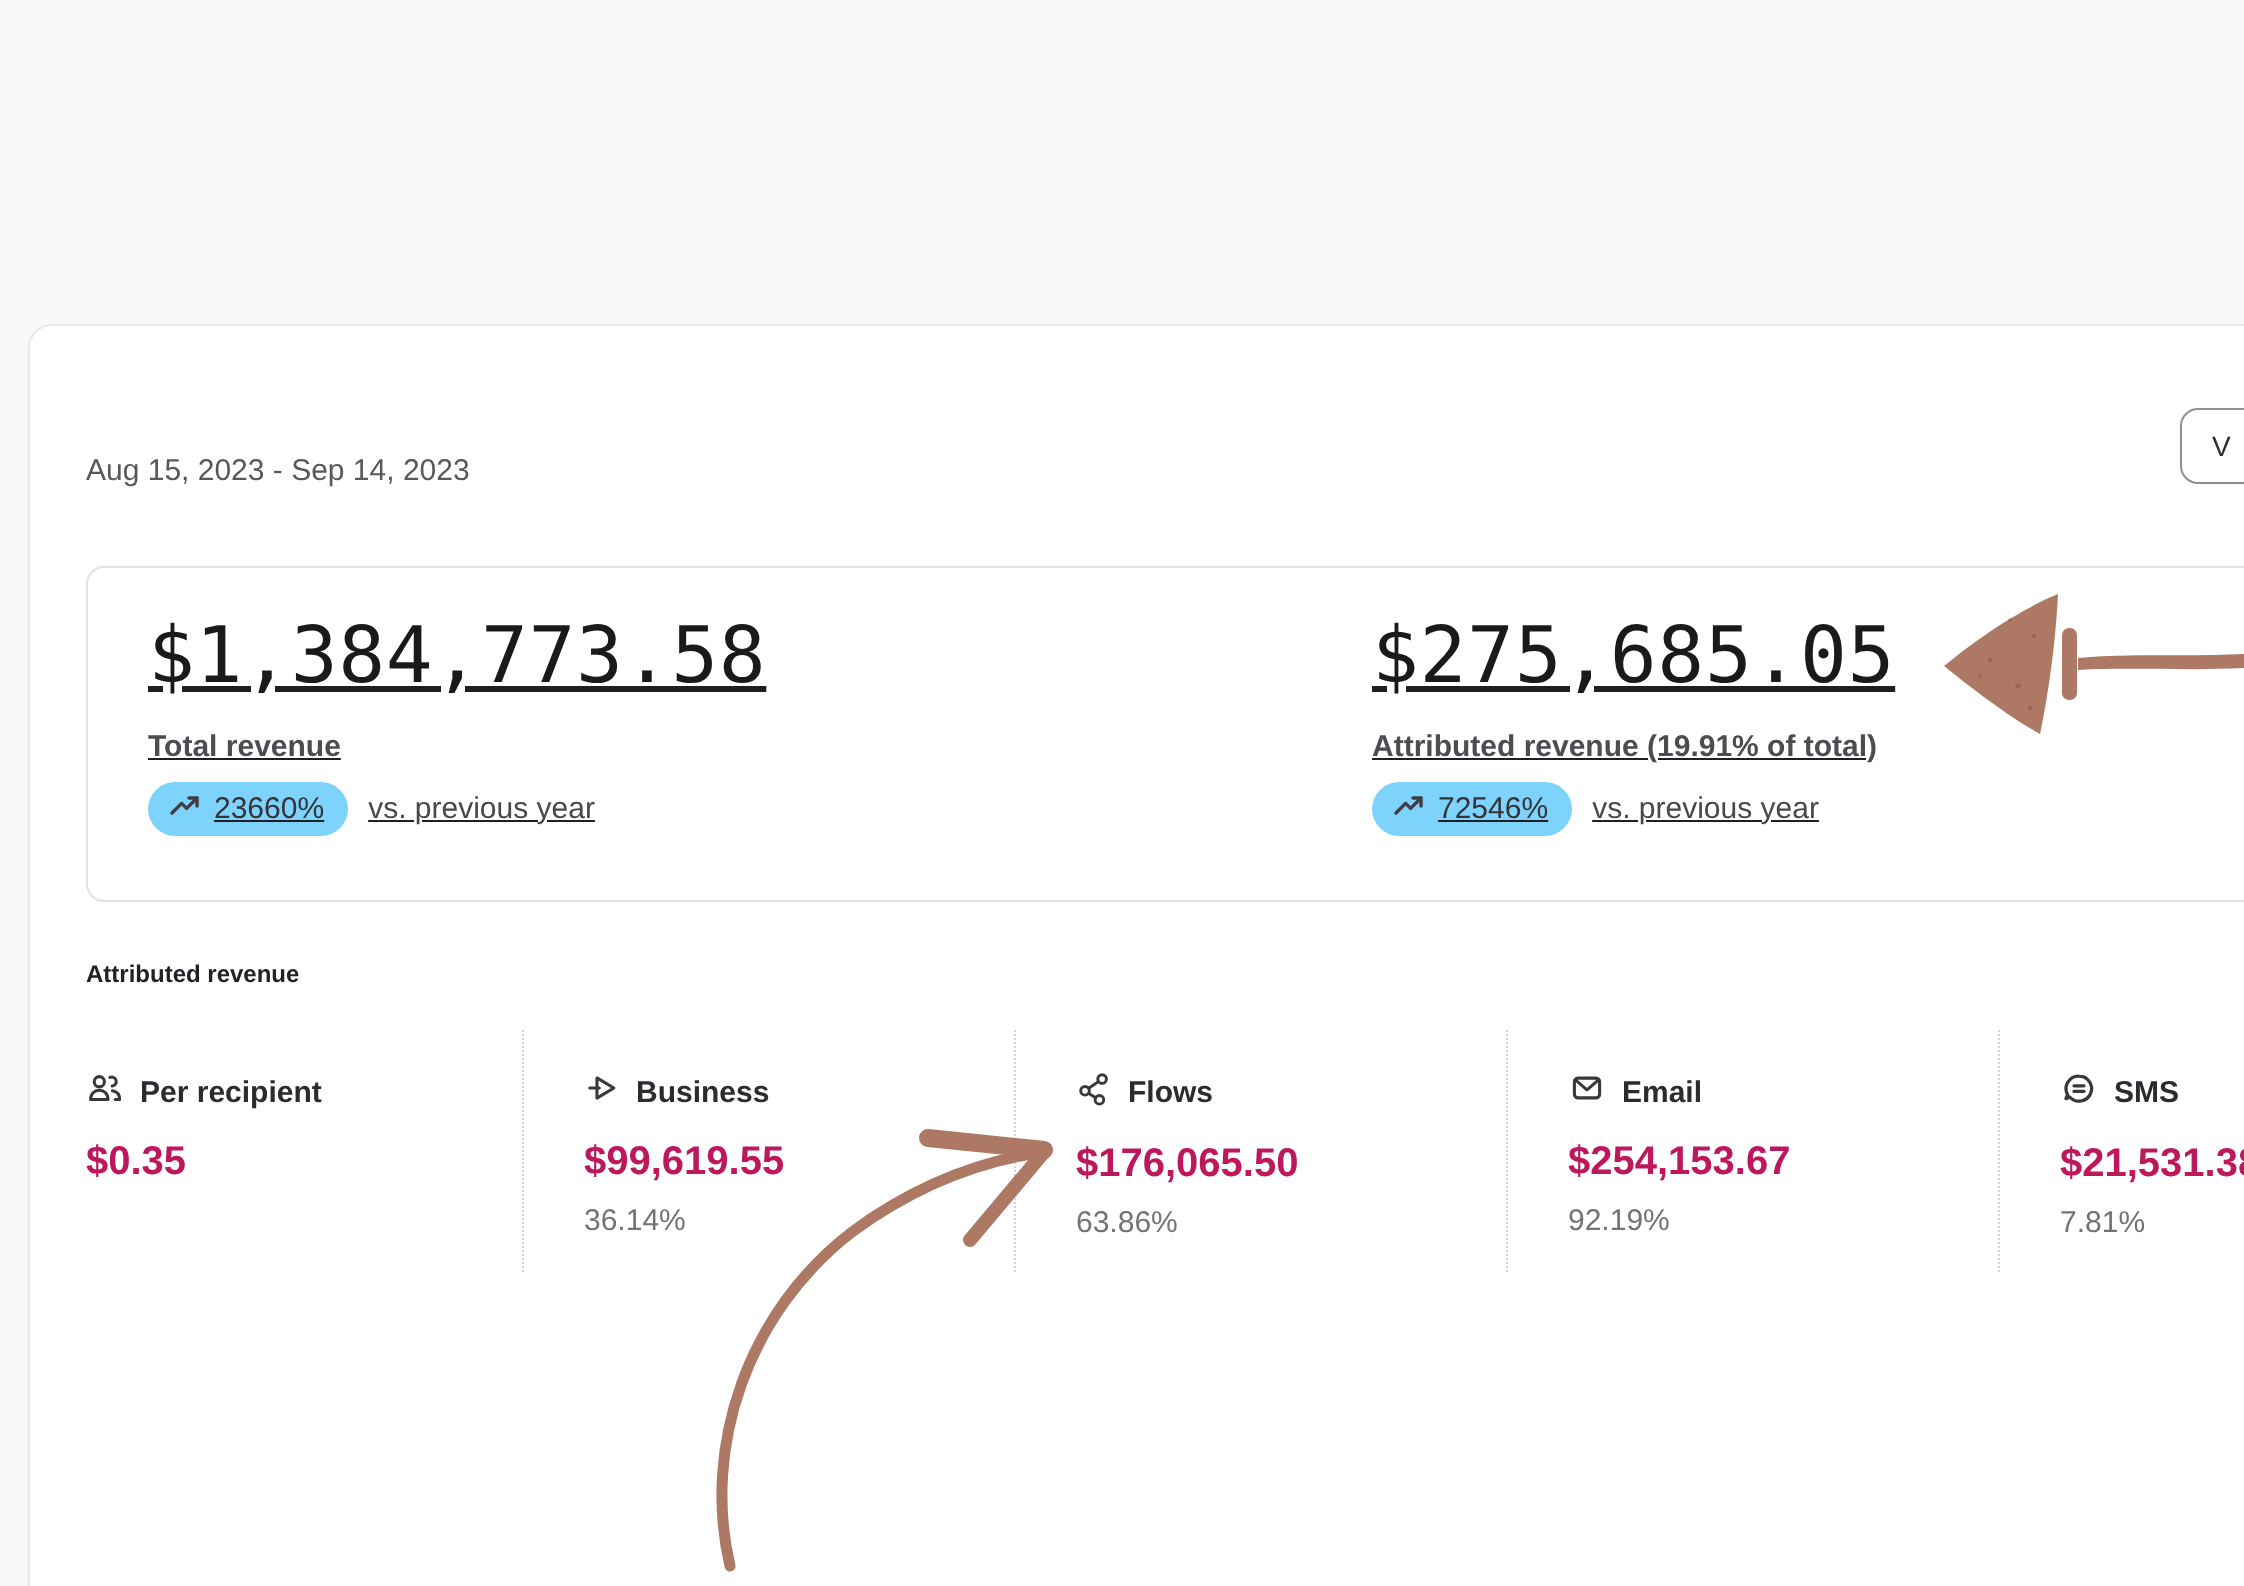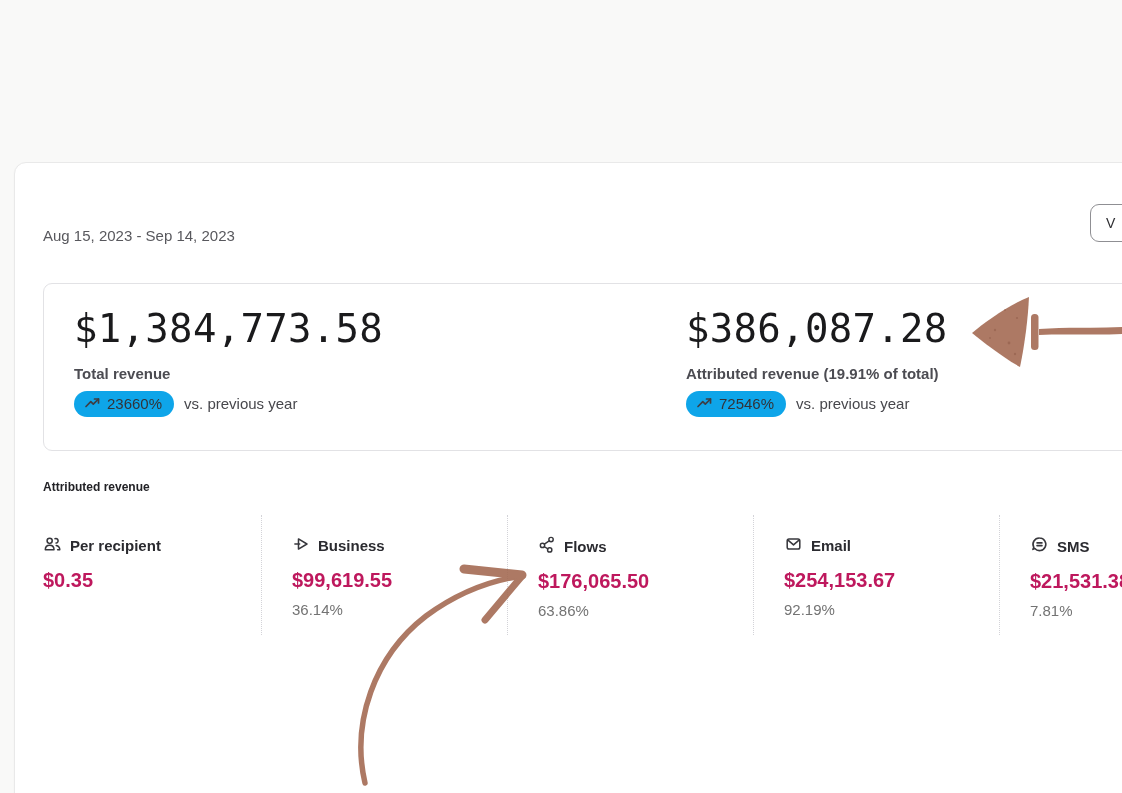--- a/index.html
+++ b/index.html
@@ -39,34 +39,34 @@
     cursor:pointer;
   }
   .stats-box {
     position:absolute; left:28px; top:120px;
     width:1120px; height:168px;
     border:1px solid #e2e2e5;
     border-radius:9px;
     display:flex;
     padding:22px 30px;
   }
-  .stat { display:flex; flex-direction:column; }
+  .stat { display:flex; flex-direction:column;text-decoration:underline; }
   .stat-total { width:612px; }
   .stat-value {
     font-family:"DejaVu Sans Mono","Liberation Mono",monospace;
     font-size:39px; font-weight:500; color:#1a1a1c;
     letter-spacing:0.3px; line-height:1.2;
   }
   .stat-label {
     margin-top:12px; font-size:15px; font-weight:600; color:#4c4c52;
   }
   .badge-row { margin-top:9px; display:flex; align-items:center; }
   .badge {
     display:inline-flex; align-items:center; gap:6px;
-    background:#0ea5e9; border-radius:14px;
+    background:#7dd3fc; border-radius:14px;
     padding:4px 12px 4px 10px;
     font-size:15px; color:#333338; font-weight:500;
   }
   .badge-comparison { margin-left:10px; font-size:15px; color:#47474c; }
   .section-heading {
     position:absolute; left:28px; top:317px;
     font-size:12px; font-weight:700; color:#222226;
   }
   .metrics-row {
     position:absolute; left:28px; top:352px;
@@ -110,21 +110,21 @@
               <polyline points="10.5,4 14.5,4 14.5,8"></polyline>
             </svg>
           </span>
           <span>23660%</span>
         </span>
         <span class="badge-comparison">vs. previous year</span>
       </div>
     </div>
 
     <div class="stat">
-      <div class="stat-value">$386,087.28</div>
+      <div class="stat-value">$275,685.05</div>
       <div class="stat-label">Attributed revenue (19.91% of total)</div>
       <div class="badge-row">
         <span class="badge">
           <span>
             <svg width="17" height="15" viewBox="0 0 17 15" fill="none" stroke="#3e3e44" stroke-width="1.7" stroke-linecap="round" stroke-linejoin="round">
               <polyline points="2,11.5 6.8,6.7 9.3,9.2 14.5,4"></polyline>
               <polyline points="10.5,4 14.5,4 14.5,8"></polyline>
             </svg>
           </span>
           <span>72546%</span>

